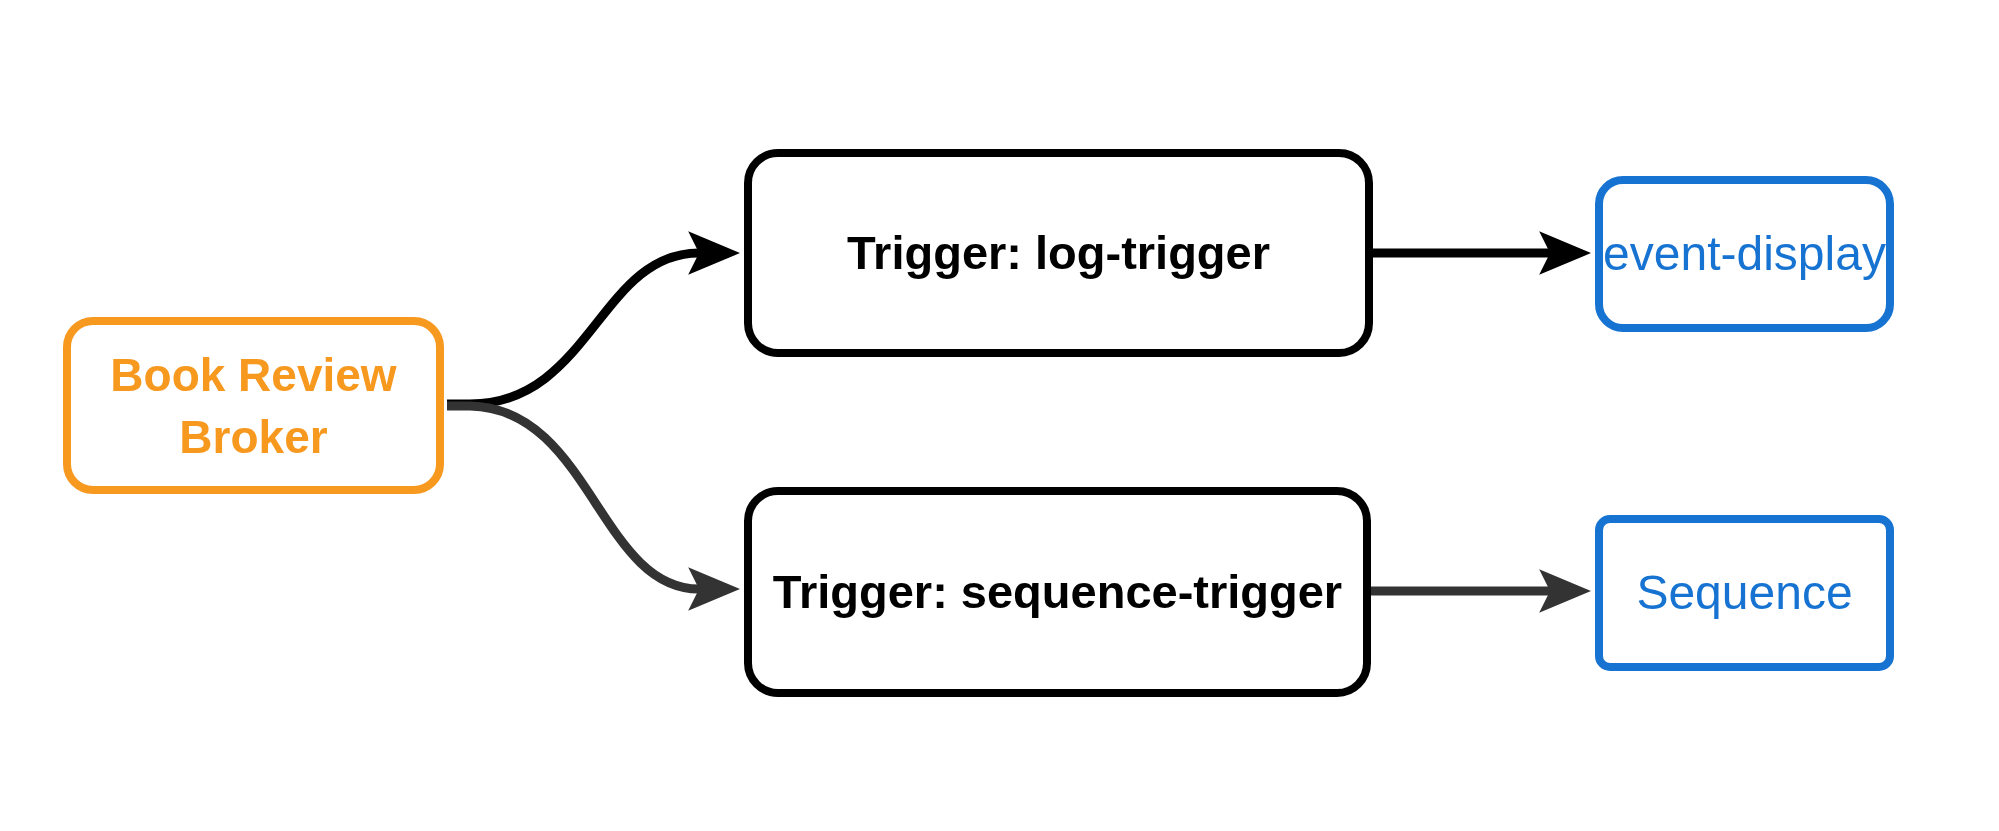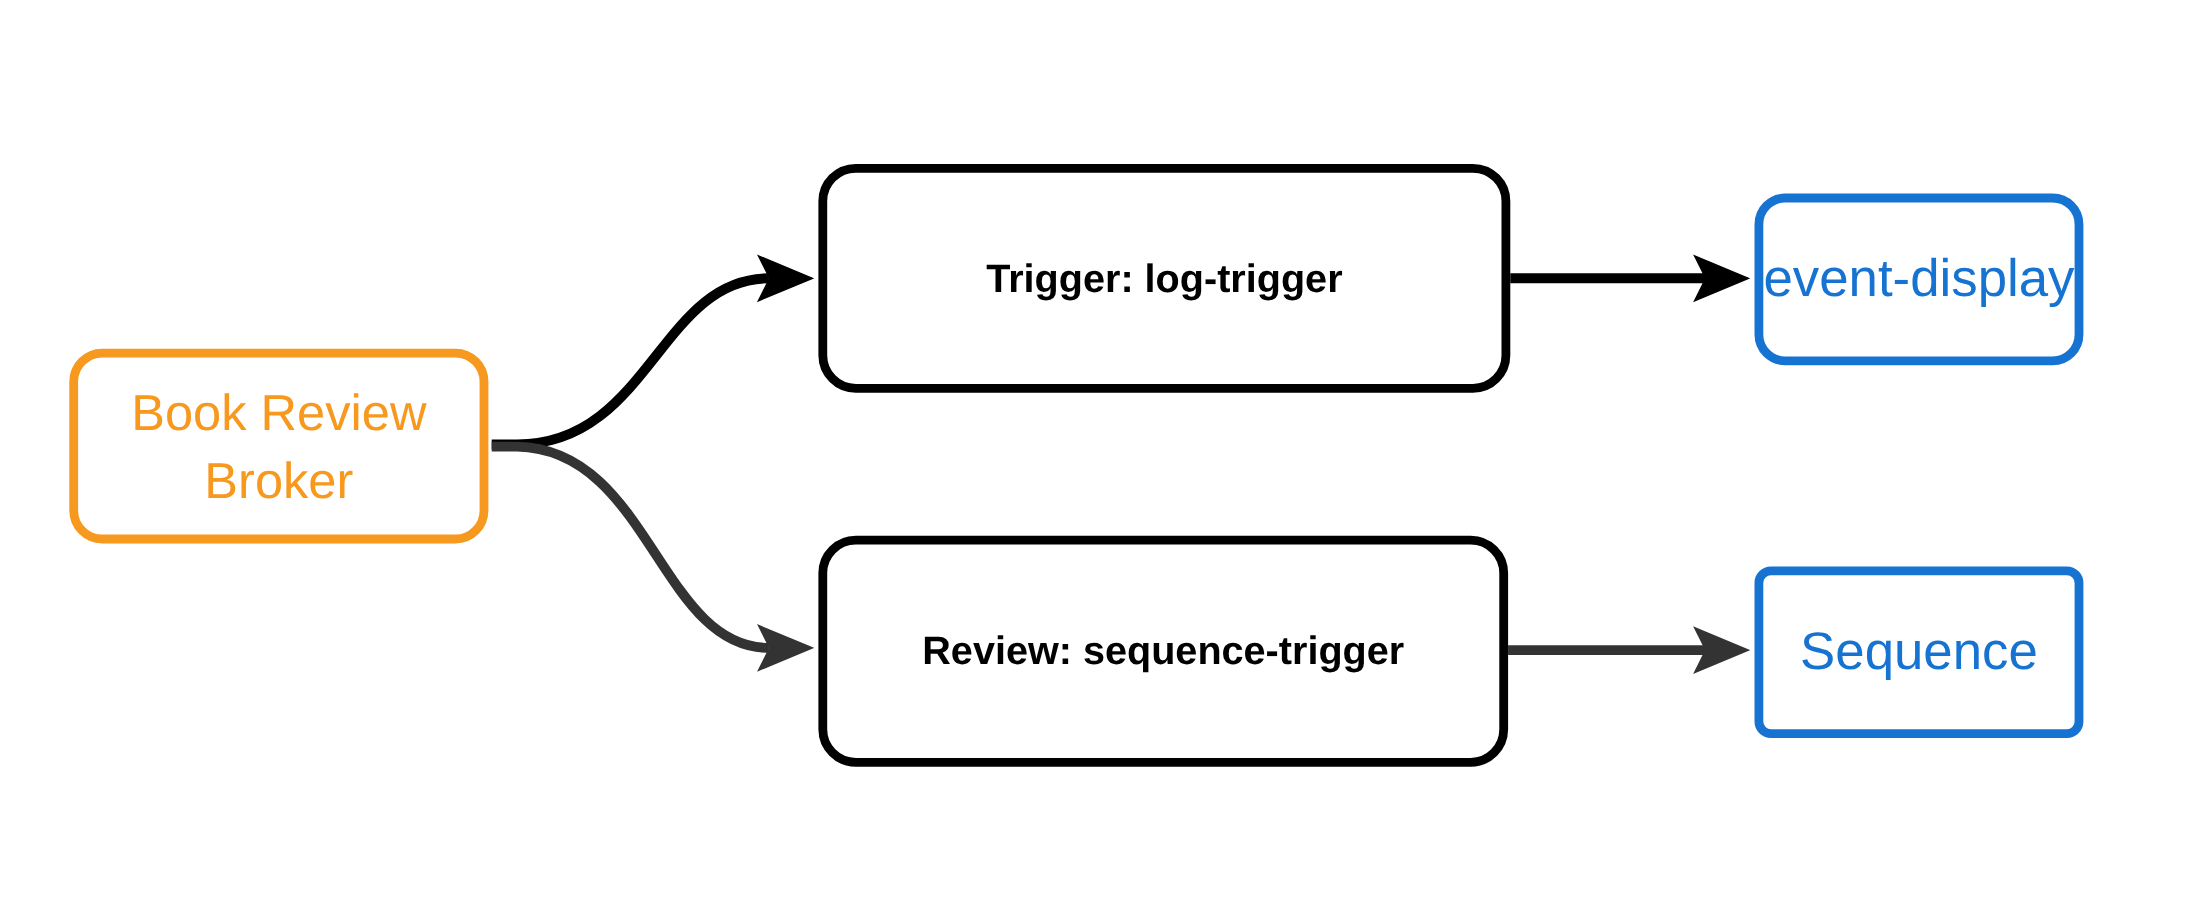--- a/index.html
+++ b/index.html
@@ -26,26 +26,27 @@
     text-align:center;
     background:#ffffff;
   }
   .node-broker{
     left:63px;top:317px;width:381px;height:177px;
     border:8px solid var(--orange);
     border-radius:30px;
     color:var(--orange);
     font-size:46px;line-height:62px;
     padding:0 15px;
+    font-weight:bold;
   }
   .node-trigger{
     border:8px solid var(--edge-black);
     border-radius:34px;
     color:#000000;
-    font-size:36px;line-height:60px;
+    font-size:47px;line-height:60px;
   }
   .node-trigger-log{left:744px;top:149px;width:629px;height:208px;}
   .node-trigger-seq{left:744px;top:487px;width:627px;height:210px;}
   .trigger-title{font-weight:bold;}
   .node-sink{
     left:1595px;width:299px;height:156px;
     border:8px solid var(--blue);
     border-radius:28px;
     color:var(--blue);
     font-size:48px;line-height:56px;
@@ -82,21 +83,21 @@
 
   <div class="node node-broker">
     <span>Book Review Broker</span>
   </div>
 
   <div class="node node-trigger node-trigger-log">
     <span class="trigger-title">Trigger: log-trigger</span>
   </div>
 
   <div class="node node-trigger node-trigger-seq">
-    <span class="trigger-title">Review: sequence-trigger</span>
+    <span class="trigger-title">Trigger: sequence-trigger</span>
   </div>
 
   <div class="node node-sink node-sink-event">
     <span>event-display</span>
   </div>
 
   <div class="node node-sink node-sink-sequence">
     <span>Sequence</span>
   </div>
 

